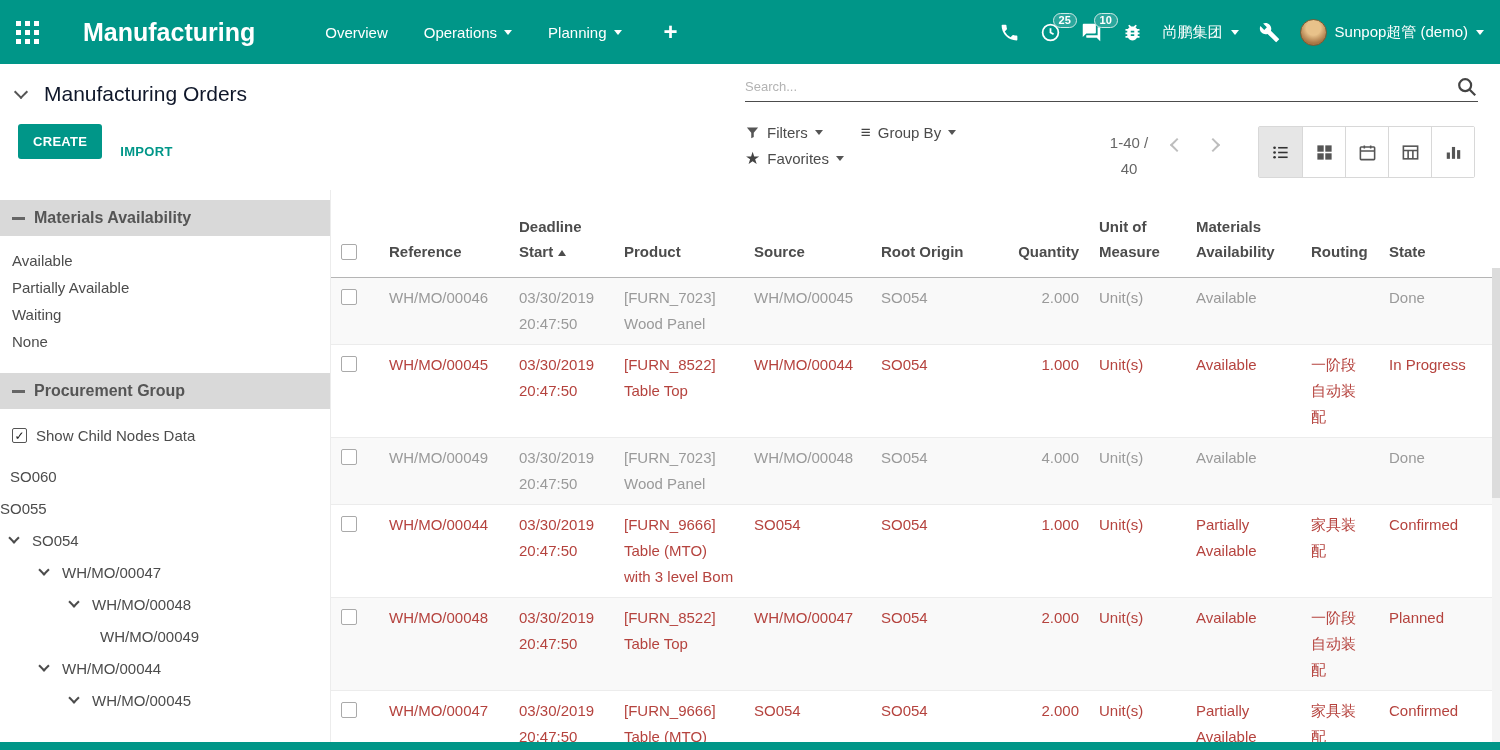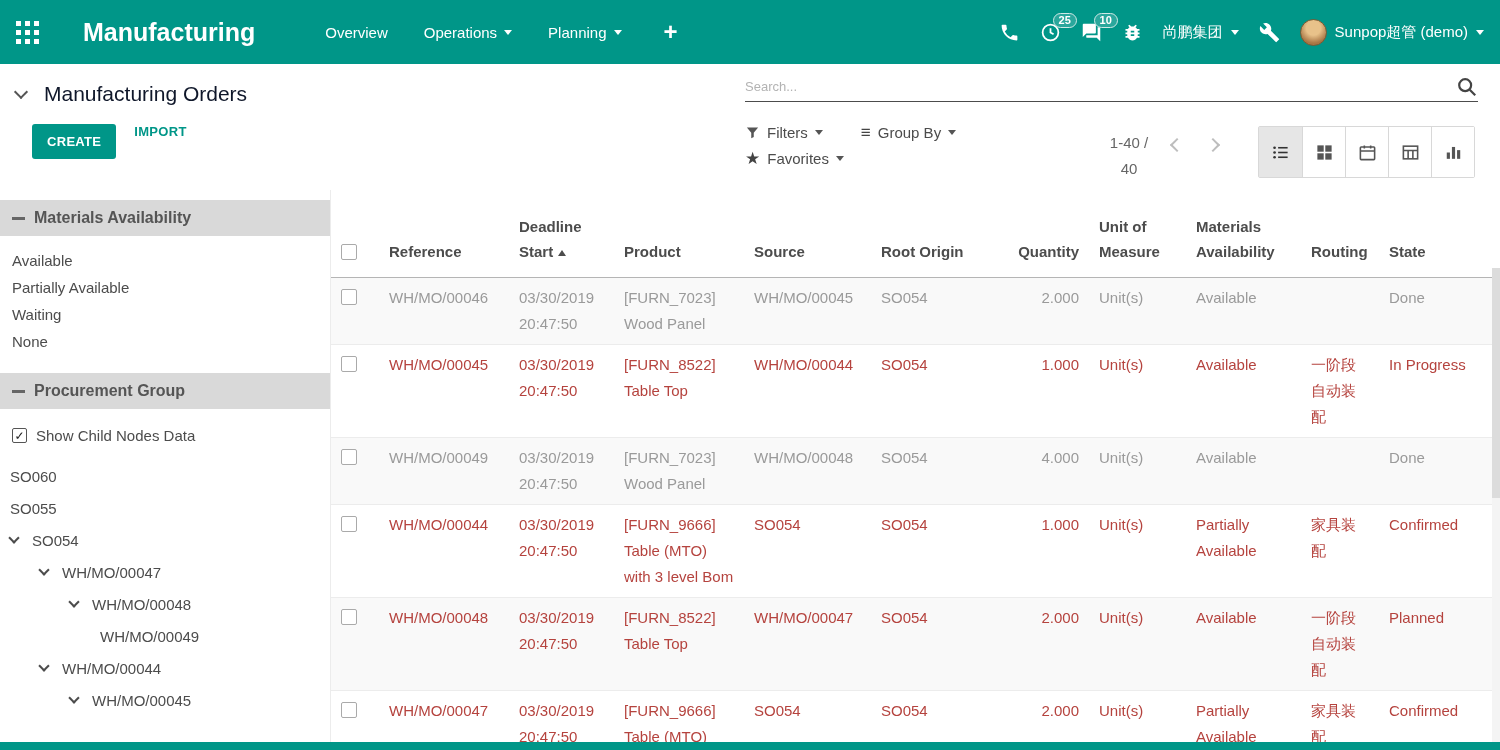--- a/index.html
+++ b/index.html
@@ -28,21 +28,21 @@
   .control-panel { position: relative; height: 126px; background: #fff; }
   .breadcrumb { position: absolute; left: 16px; top: 18px; display: flex; align-items: center; gap: 18px;
                 font-size: 21px; color: #0f172a; cursor: pointer; }
   .chev { display: inline-block; border-right: 2px solid #555; border-bottom: 2px solid #555; transform: rotate(45deg); }
   .chev-lg { width: 10px; height: 10px; margin-top: -5px; }
   .searchbox { position: absolute; left: 745px; right: 22px; top: 12px; }
   .searchbox input { width: 100%; border: none; outline: none; border-bottom: 1px solid #4c4c4c;
                      font-size: 13px; padding: 3px 32px 7px 0; font-family: inherit; color: #4c4c4c; }
   .searchbox input::placeholder { color: #b3b3b3; }
   .search-icon { position: absolute; right: 0; top: 0; width: 22px; height: 22px; cursor: pointer; }
-  .btn-row { position: absolute; left: 32px; top: 60px; display: flex; align-items: flex-start; gap: 18px; }
+  .btn-row { position: absolute; left: 18px; top: 60px; display: flex; align-items: flex-end; gap: 18px; }
   .btn-create { background: #009688; color: #fff; border: none; font-weight: bold; font-size: 13px;
                 padding: 10px 15px; border-radius: 3px; cursor: pointer; letter-spacing: .3px; font-family: inherit; }
   .btn-import { color: #009688; font-weight: bold; font-size: 13px; cursor: pointer; letter-spacing: .3px; }
   .filters-block { position: absolute; left: 745px; top: 60px; font-size: 15px; color: #4c4c4c; }
   .filters-row { display: flex; align-items: center; gap: 38px; margin-bottom: 9px; }
   .dropdown { display: flex; align-items: center; gap: 7px; cursor: pointer; white-space: nowrap; }
   .caret-d { display: inline-block; border-left: 4px solid transparent; border-right: 4px solid transparent; border-top: 5px solid #555; }
   .glyph-icon { font-size: 17px; color: #444; line-height: 1; }
   .funnel-icon svg, .star-g { width: 15px; height: 15px; display: block; }
   .pager { position: absolute; left: 1100px; top: 66px; width: 58px; text-align: center; font-size: 15px;
@@ -279,21 +279,21 @@
       <span>Procurement Group</span>
     </div>
     <div class="sp-check">
       <span class="cb-checked">✓</span>
       <span>Show Child Nodes Data</span>
     </div>
     <div class="tree">
         <div class="tree-item" style="padding-left: 10px;">
           <span>SO060</span>
         </div>
-        <div class="tree-item" style="padding-left: 10px;">
+        <div class="tree-item" style="">
           <span>SO055</span>
         </div>
         <div class="tree-item" style="padding-left: 10px;">
           <i class="chev-down"></i>
           <span>SO054</span>
         </div>
         <div class="tree-item" style="padding-left: 40px;">
           <i class="chev-down"></i>
           <span>WH/MO/00047</span>
         </div>

